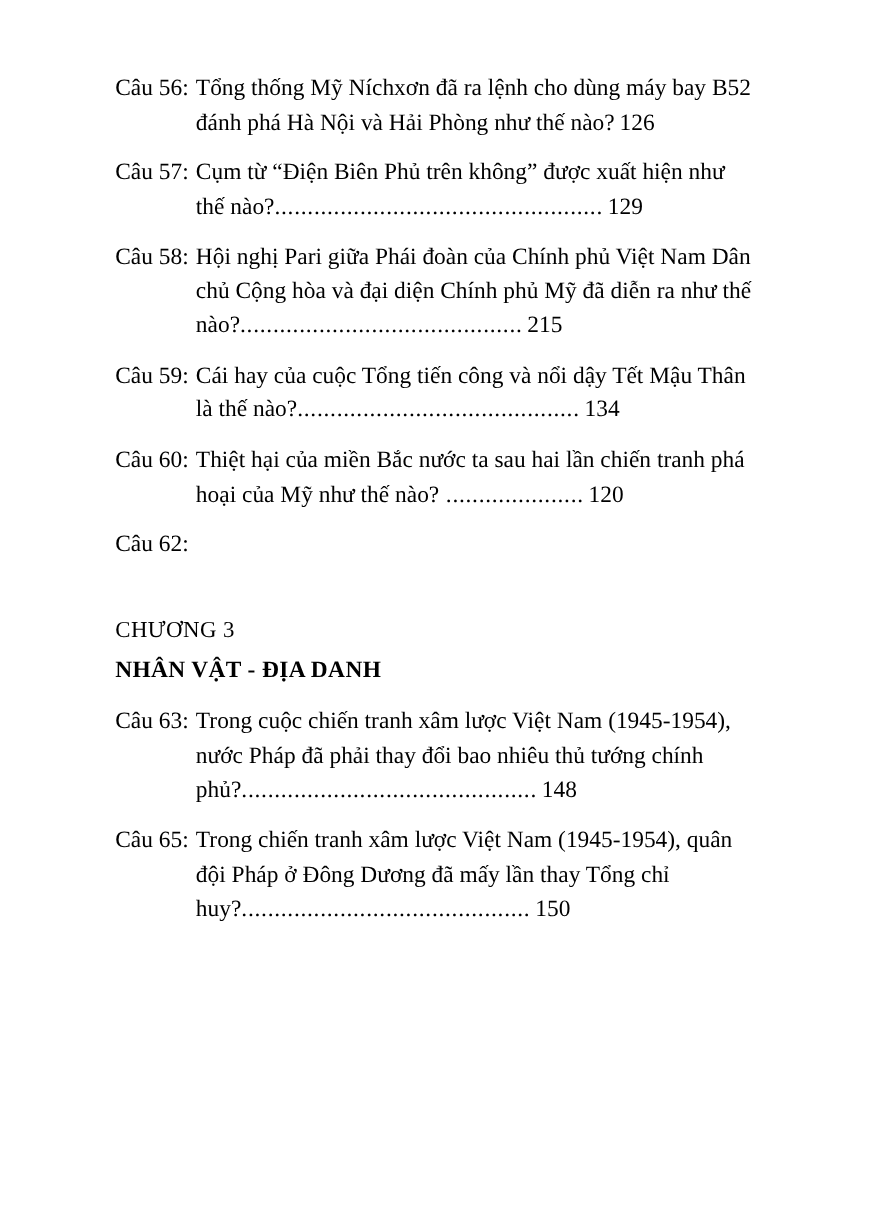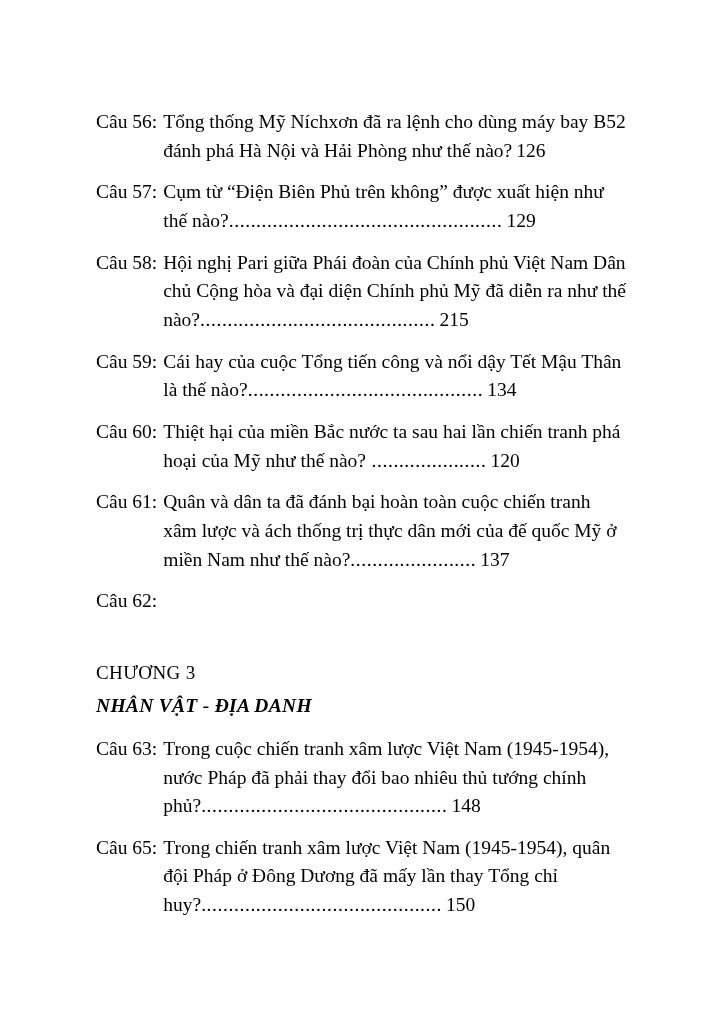--- a/index.html
+++ b/index.html
@@ -15,21 +15,21 @@
     position: relative;
     overflow: hidden;
   }
   .page {
     position: absolute;
     left: 0;
     top: 0;
     width: 724px;
     height: 887px;
     box-sizing: border-box;
-    padding: 108px 96px 40px 96px;
+    padding: 60px 96px 40px 96px;
   }
   .toc-list {
     list-style: none;
     margin: 0;
     padding: 0;
   }
   .toc-entry {
     display: flex;
     align-items: flex-start;
     margin-bottom: 13px;
@@ -65,21 +65,20 @@
     font-size: 19px;
     letter-spacing: 0.4px;
     margin-bottom: 11px;
     margin-top: 12px;
   }
   .chapter-title {
     font-size: 19.5px;
     font-weight: bold;
     letter-spacing: 0.3px;
     margin-bottom: 2px;
-    font-style: italic;
   }
 </style>
 </head>
 <body>
 
 <div class="page">
 
   <ul class="toc-list">
     <li class="toc-entry">
       <span class="entry-label">Câu 56:</span>
@@ -95,24 +94,20 @@
     </li>
     <li class="toc-entry">
       <span class="entry-label">Câu 59:</span>
       <span class="entry-body"><span class="entry-text">Cái hay của cuộc Tổng tiến công và nổi dậy Tết Mậu Thân là thế nào?</span><span class="entry-dots">...........................................</span><span class="entry-page">134</span></span>
     </li>
     <li class="toc-entry">
       <span class="entry-label">Câu 60:</span>
       <span class="entry-body"><span class="entry-text">Thiệt hại của miền Bắc nước ta sau hai lần chiến tranh phá hoại của Mỹ như thế nào?</span><span class="entry-dots"> .....................</span><span class="entry-page">120</span></span>
     </li>
     <li class="toc-entry">
-      <span class="entry-label">Câu 61:</span>
-      <span class="entry-body"><span class="entry-text">Quân và dân ta đã đánh bại hoàn toàn cuộc chiến tranh xâm lược và ách thống trị thực dân mới của đế quốc Mỹ ở miền Nam như thế nào?</span><span class="entry-dots">.......................</span><span class="entry-page">137</span></span>
-    </li>
-    <li class="toc-entry">
       <span class="entry-label">Câu 62:</span>
     </li>
   </ul>
 
   <div class="chapter-block">
     <div class="chapter-number">CHƯƠNG 3</div>
     <div class="chapter-title">NHÂN VẬT - ĐỊA DANH</div>
   </div>
 
   <ul class="toc-list">

